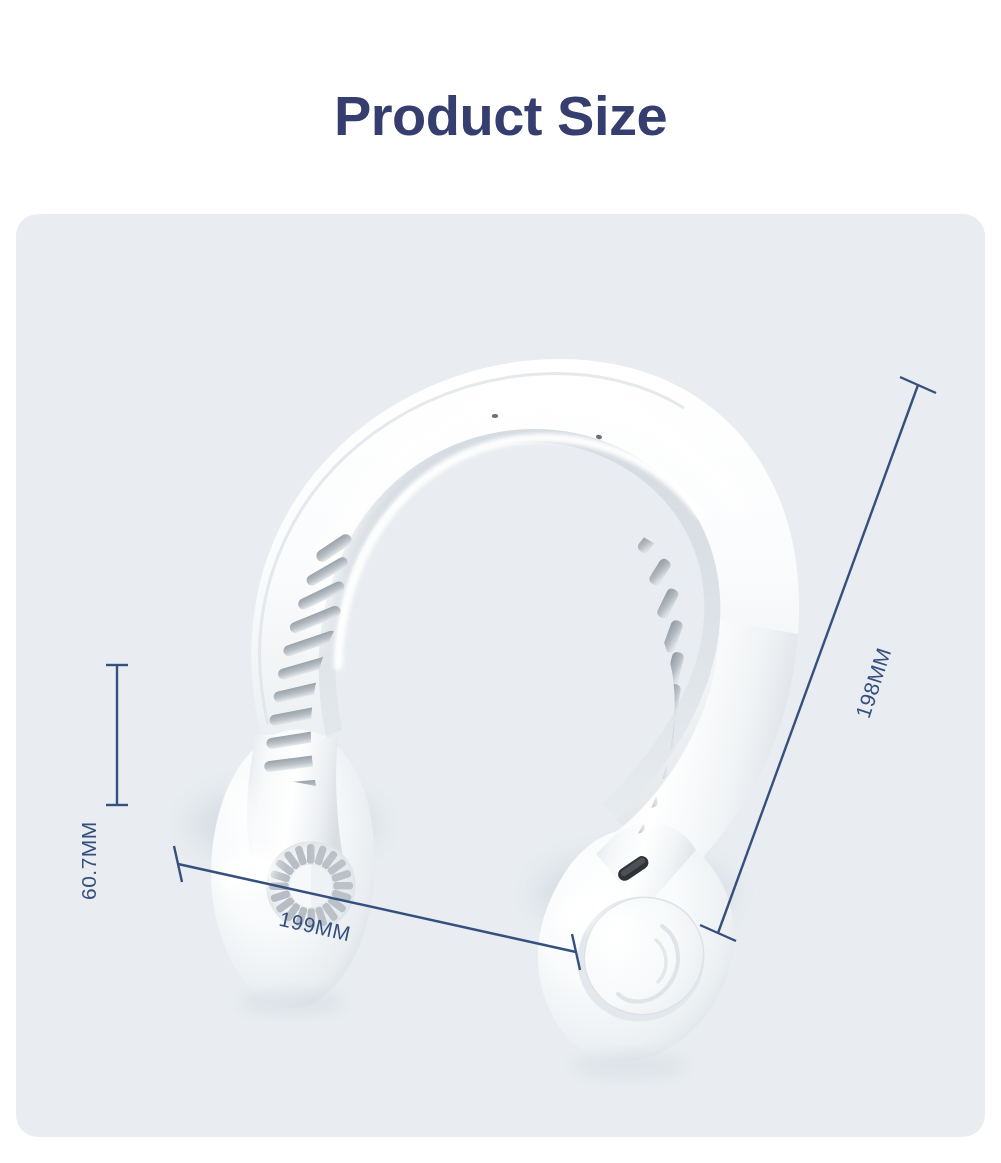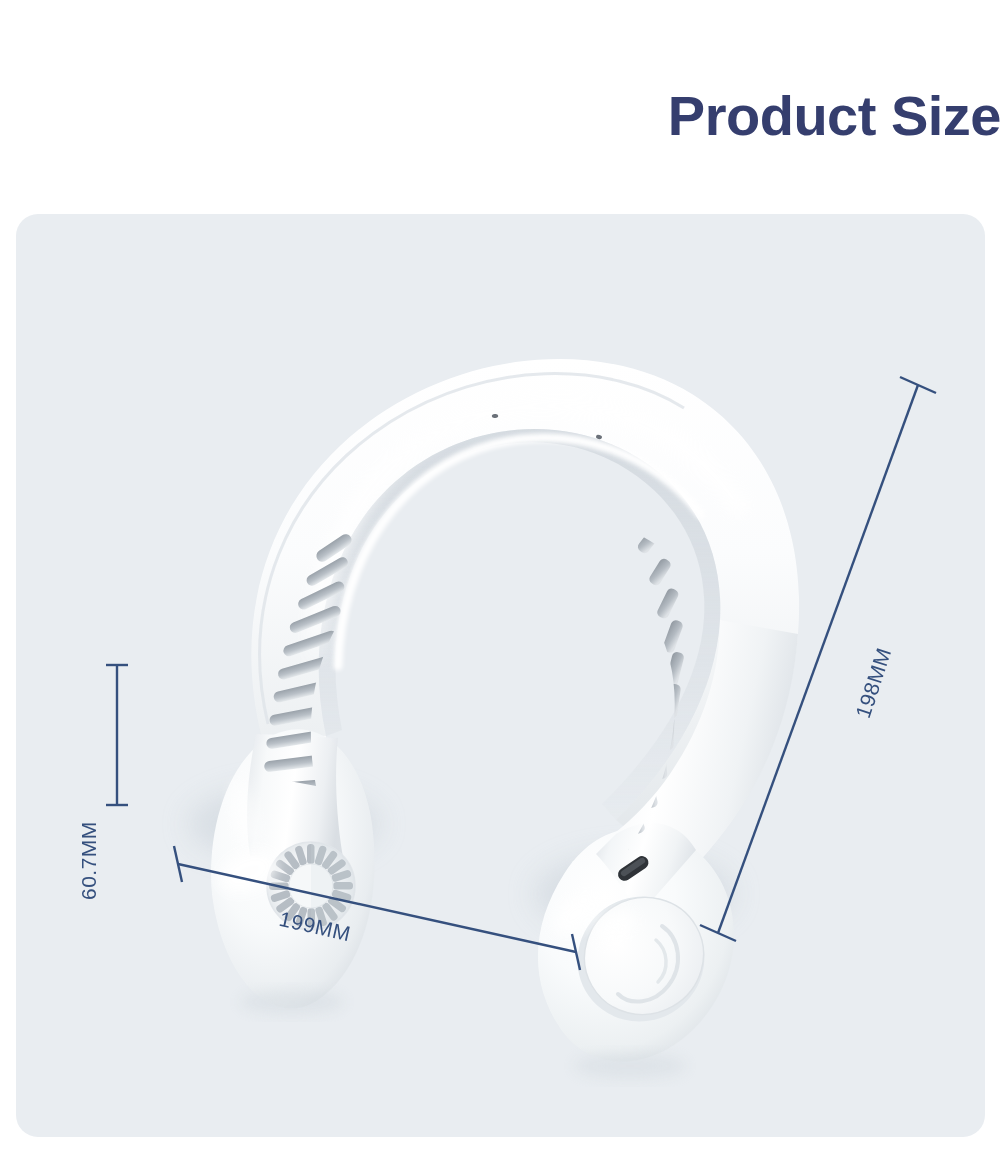--- a/index.html
+++ b/index.html
@@ -16,21 +16,21 @@
     font-family: "Liberation Sans", sans-serif;
     -webkit-font-smoothing: antialiased;
   }
 
   
   .page-title {
     position: absolute;
     left: 0;
     top: 88px;
     width: 1001px;
-    text-align: right;
+    text-align: center;
     font-family: "Liberation Sans", sans-serif;
     font-size: 56px;
     font-weight: bold;
     letter-spacing: -0.5px;
     color: #353e6e;
     line-height: 1;
   }
 
   
   .panel {

